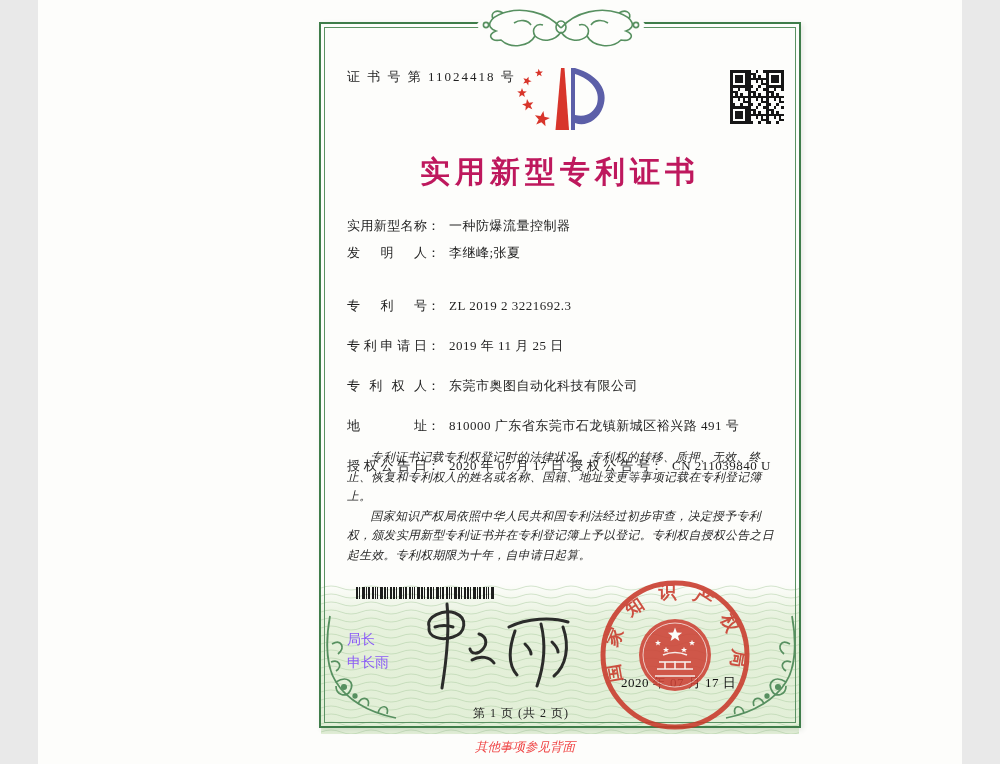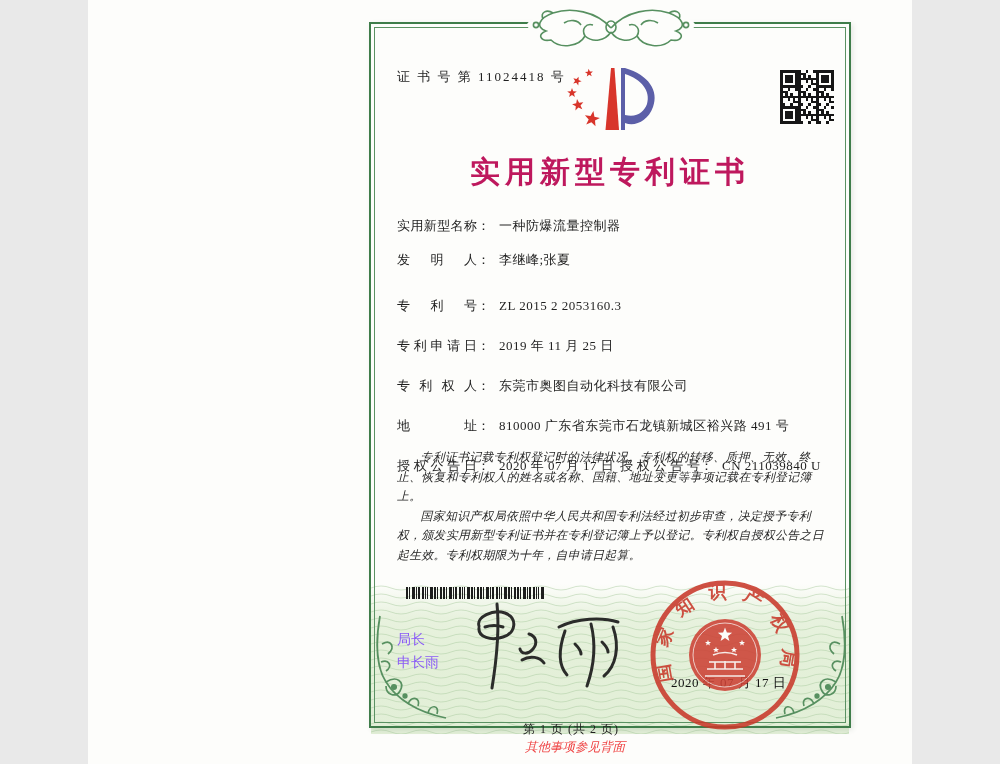--- a/index.html
+++ b/index.html
@@ -1,18 +1,18 @@
 <!DOCTYPE html>
 <html><head>
 <meta charset="utf-8">
 <style>
   * { margin:0; padding:0; box-sizing:border-box; }
   html,body { background:#e9e9e9; }
   .page {
-    position:relative; width:824px; height:764px; margin:0 auto;
+    position:relative; width:924px; height:764px; margin:0 auto;
     background:#fdfdfb; overflow:hidden;
     font-family:"Liberation Serif","DejaVu Serif",serif; color:#1f1f1f;
   }
   
   .green-zone {
     position:absolute; left:283px; top:584px; width:478px; height:150px;
     background:linear-gradient(180deg, rgba(228,240,217,0) 0%, rgba(228,240,217,.85) 22%, #e4f0d9 45%, #e2efd7 100%);
     z-index:1;
   }
   .green-zone svg { position:absolute; inset:0; width:100%; height:100%; opacity:.55; }
@@ -51,21 +51,21 @@
 
   .director { position:absolute; left:26px; top:604px; font-size:14px; line-height:23px; z-index:3;
               font-family:"Liberation Sans","DejaVu Sans",sans-serif; color:#8b5cf6; }
   .sig { position:absolute; left:92px; top:572px; width:172px; height:100px; z-index:3; }
 
   .seal-date { position:absolute; left:300px; top:650px; width:140px; font-size:13px;
                letter-spacing:.5px; z-index:3; color:#111; }
   .seal { position:absolute; left:274px; top:551px; width:160px; height:160px; z-index:4; opacity:.88; }
 
   .page-num { position:absolute; left:100px; top:681px; width:200px; text-align:center;
-              font-size:12px; letter-spacing:1px; z-index:3;margin-top:16px; }
+              font-size:12px; letter-spacing:1px; z-index:3; }
 
   .back-note { position:absolute; left:387px; top:739px; width:200px; text-align:center;
                font-size:12.5px; font-style:italic; color:#ef4444; z-index:2; }
 
   .dragon { position:absolute; left:438px; top:3px; width:170px; height:44px; z-index:3; }
   .corner { position:absolute; width:76px; height:114px; z-index:3; }
   .corner-bl { left:284px; top:614px; }
   .corner-br { left:686px; top:614px; transform:scaleX(-1); }
 </style>
 </head>
@@ -351,25 +351,25 @@
         <rect x="20" y="14" width="1" height="1" fill="#161616"></rect>
         <rect x="20" y="17" width="1" height="1" fill="#161616"></rect>
         <rect x="20" y="19" width="1" height="1" fill="#161616"></rect>
       </svg>
 
     <div class="title">实用新型专利证书</div>
 
     <div class="f-row" style="top:193px">
       <span class="lbl">实用新型名称</span><span class="colon">：</span><span class="val">一种防爆流量控制器</span>
     </div>
-    <div class="f-row" style="top:227px">
+    <div class="f-row" style="top:220px">
       <span class="lbl">发 明 人</span><span class="colon">：</span><span class="val">李继峰;张夏</span>
     </div>
     <div class="f-row" style="top:273px">
-      <span class="lbl">专 利 号</span><span class="colon">：</span><span class="val">ZL 2015 2 2053160.3</span>
+      <span class="lbl">专 利 号</span><span class="colon">：</span><span class="val">ZL 2019 2 3221692.3</span>
     </div>
     <div class="f-row" style="top:313px">
       <span class="lbl">专利申请日</span><span class="colon">：</span><span class="val">2019 年 11 月 25 日</span>
     </div>
     <div class="f-row" style="top:353px">
       <span class="lbl">专 利 权 人</span><span class="colon">：</span><span class="val">东莞市奥图自动化科技有限公司</span>
     </div>
     <div class="f-row" style="top:393px">
       <span class="lbl">地 址</span><span class="colon">：</span><span class="val">810000 广东省东莞市石龙镇新城区裕兴路 491 号</span>
     </div>

